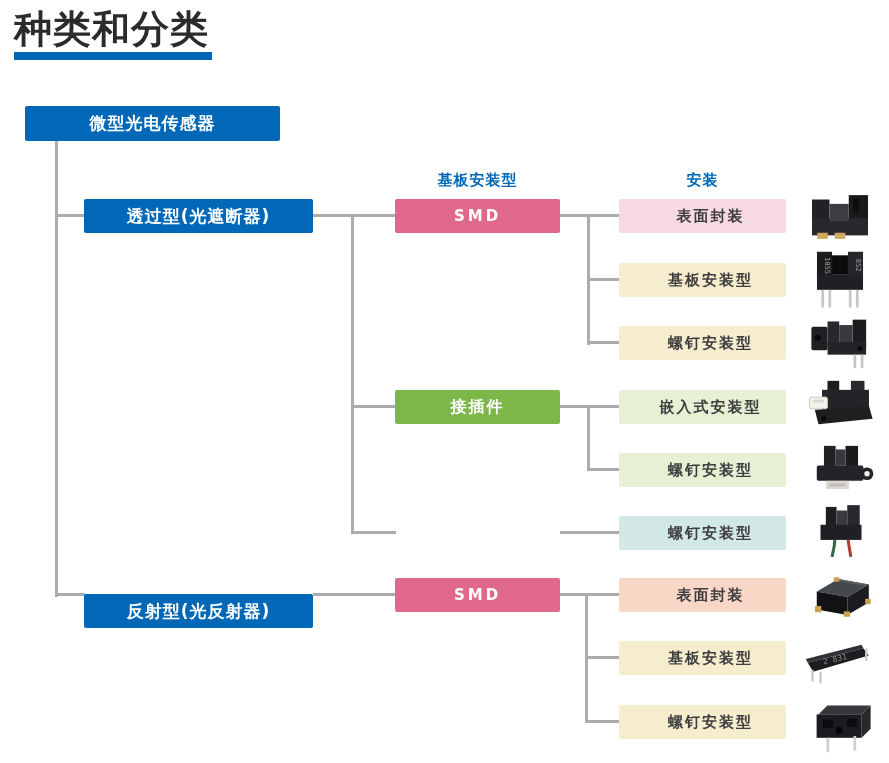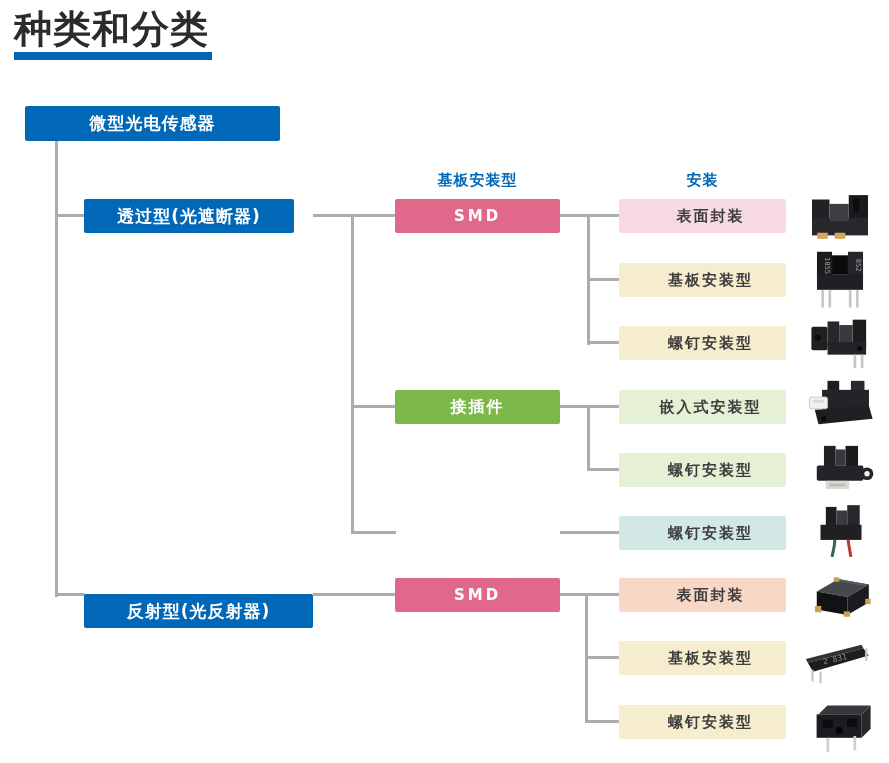--- a/index.html
+++ b/index.html
@@ -23,21 +23,21 @@
   .box.green{background:#7cb749;color:#ffffff;font-size:16px;font-weight:bold;letter-spacing:2px;}
   .box.teal{background:#00a5a9;color:#ffffff;font-size:16px;font-weight:bold;letter-spacing:2px;}
   .box.light{color:#3e3e3e;font-size:15px;font-weight:600;letter-spacing:2px;}
   .bg-lightpink{background:#f6d9e2;}
   .bg-cream{background:#f6edcf;}
   .bg-lightgreen{background:#e6f0d4;}
   .bg-lightteal{background:#d2e8e7;}
   .bg-salmon{background:#f8d7c7;}
 
   .root{left:25px;top:106px;width:255px;height:35px;}
-  .det0{left:84px;top:199px;width:210px;height:34px;}
+  .det0{left:84px;top:199px;width:229px;height:34px;}
   .det1{left:84px;top:578px;width:229px;height:34px;margin-top:16px;}
   .mid{width:165px;height:34px;left:395px;}
   .conn0{top:199px;} .conn1{top:390px;} .conn2{top:516px;} .conn3{top:578px;}
   .mnt{width:167px;height:34px;left:619px;padding-left:16px;}
   .m0{top:199px;} .m1{top:263px;} .m2{top:326px;} .m3{top:390px;} .m4{top:453px;}
   .m5{top:516px;} .m6{top:578px;} .m7{top:641px;} .m8{top:705px;}
 
   .line{position:absolute;background:#acacac;}
 
   .product{position:absolute;margin:0;padding:0;}

